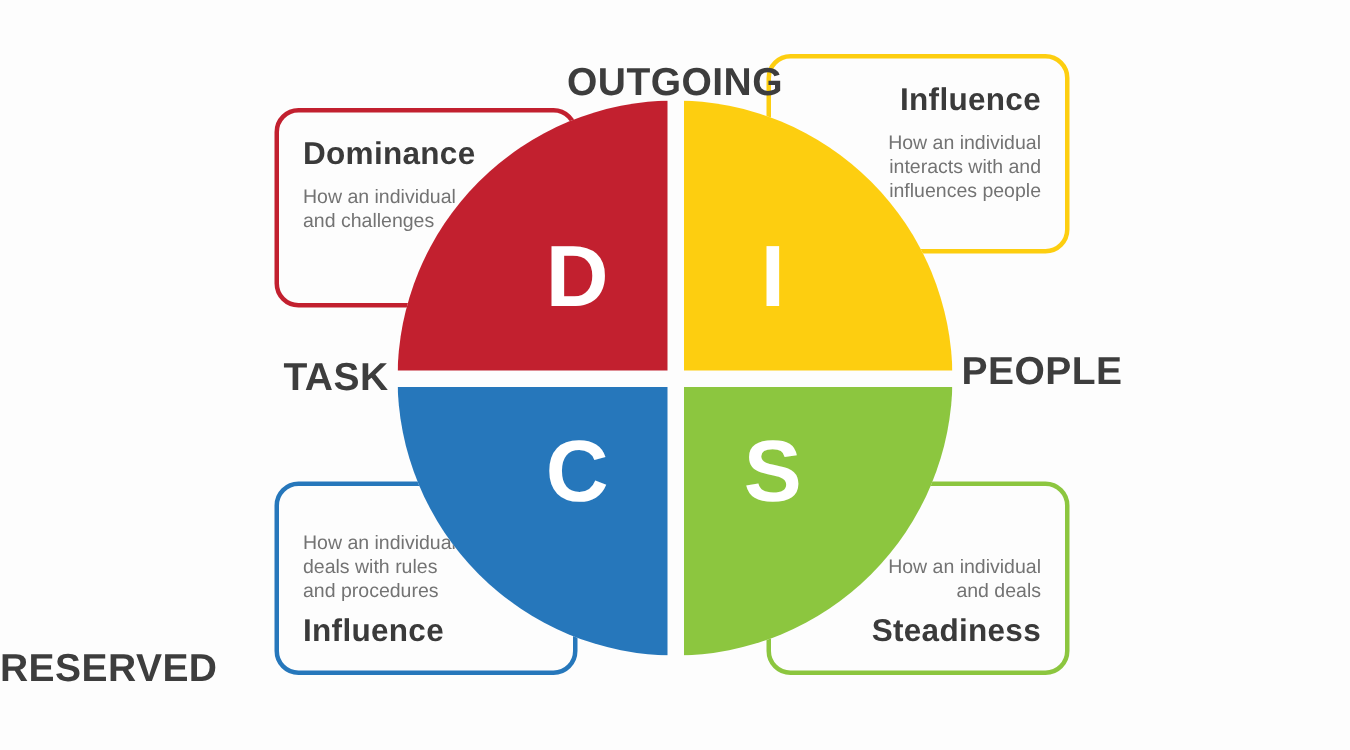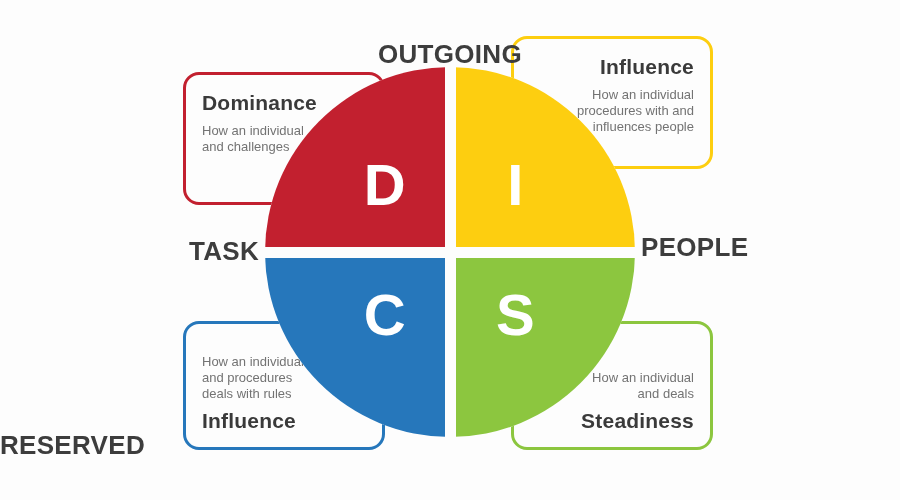--- a/index.html
+++ b/index.html
@@ -98,30 +98,30 @@
     <div class="card-desc">
       <div>How an individual</div>
       <div>and challenges</div>
     </div>
   </div>
 
   <div class="card card-tr" style="border-color: rgb(253, 206, 16);">
     <div class="card-title">Influence</div>
     <div class="card-desc">
       <div>How an individual</div>
-      <div>procedures with and</div>
+      <div>interacts with and</div>
       <div>influences people</div>
     </div>
   </div>
 
   <div class="card card-bl" style="border-color: rgb(38, 119, 187);">
     <div class="card-desc">
       <div>How an individual</div>
+      <div>deals with rules</div>
       <div>and procedures</div>
-      <div>deals with rules</div>
     </div>
     <div class="card-title">Influence</div>
   </div>
 
   <div class="card card-br" style="border-color: rgb(140, 198, 63);">
     <div class="card-desc">
       <div>How an individual</div>
       <div>and deals</div>
     </div>
     <div class="card-title">Steadiness</div>

